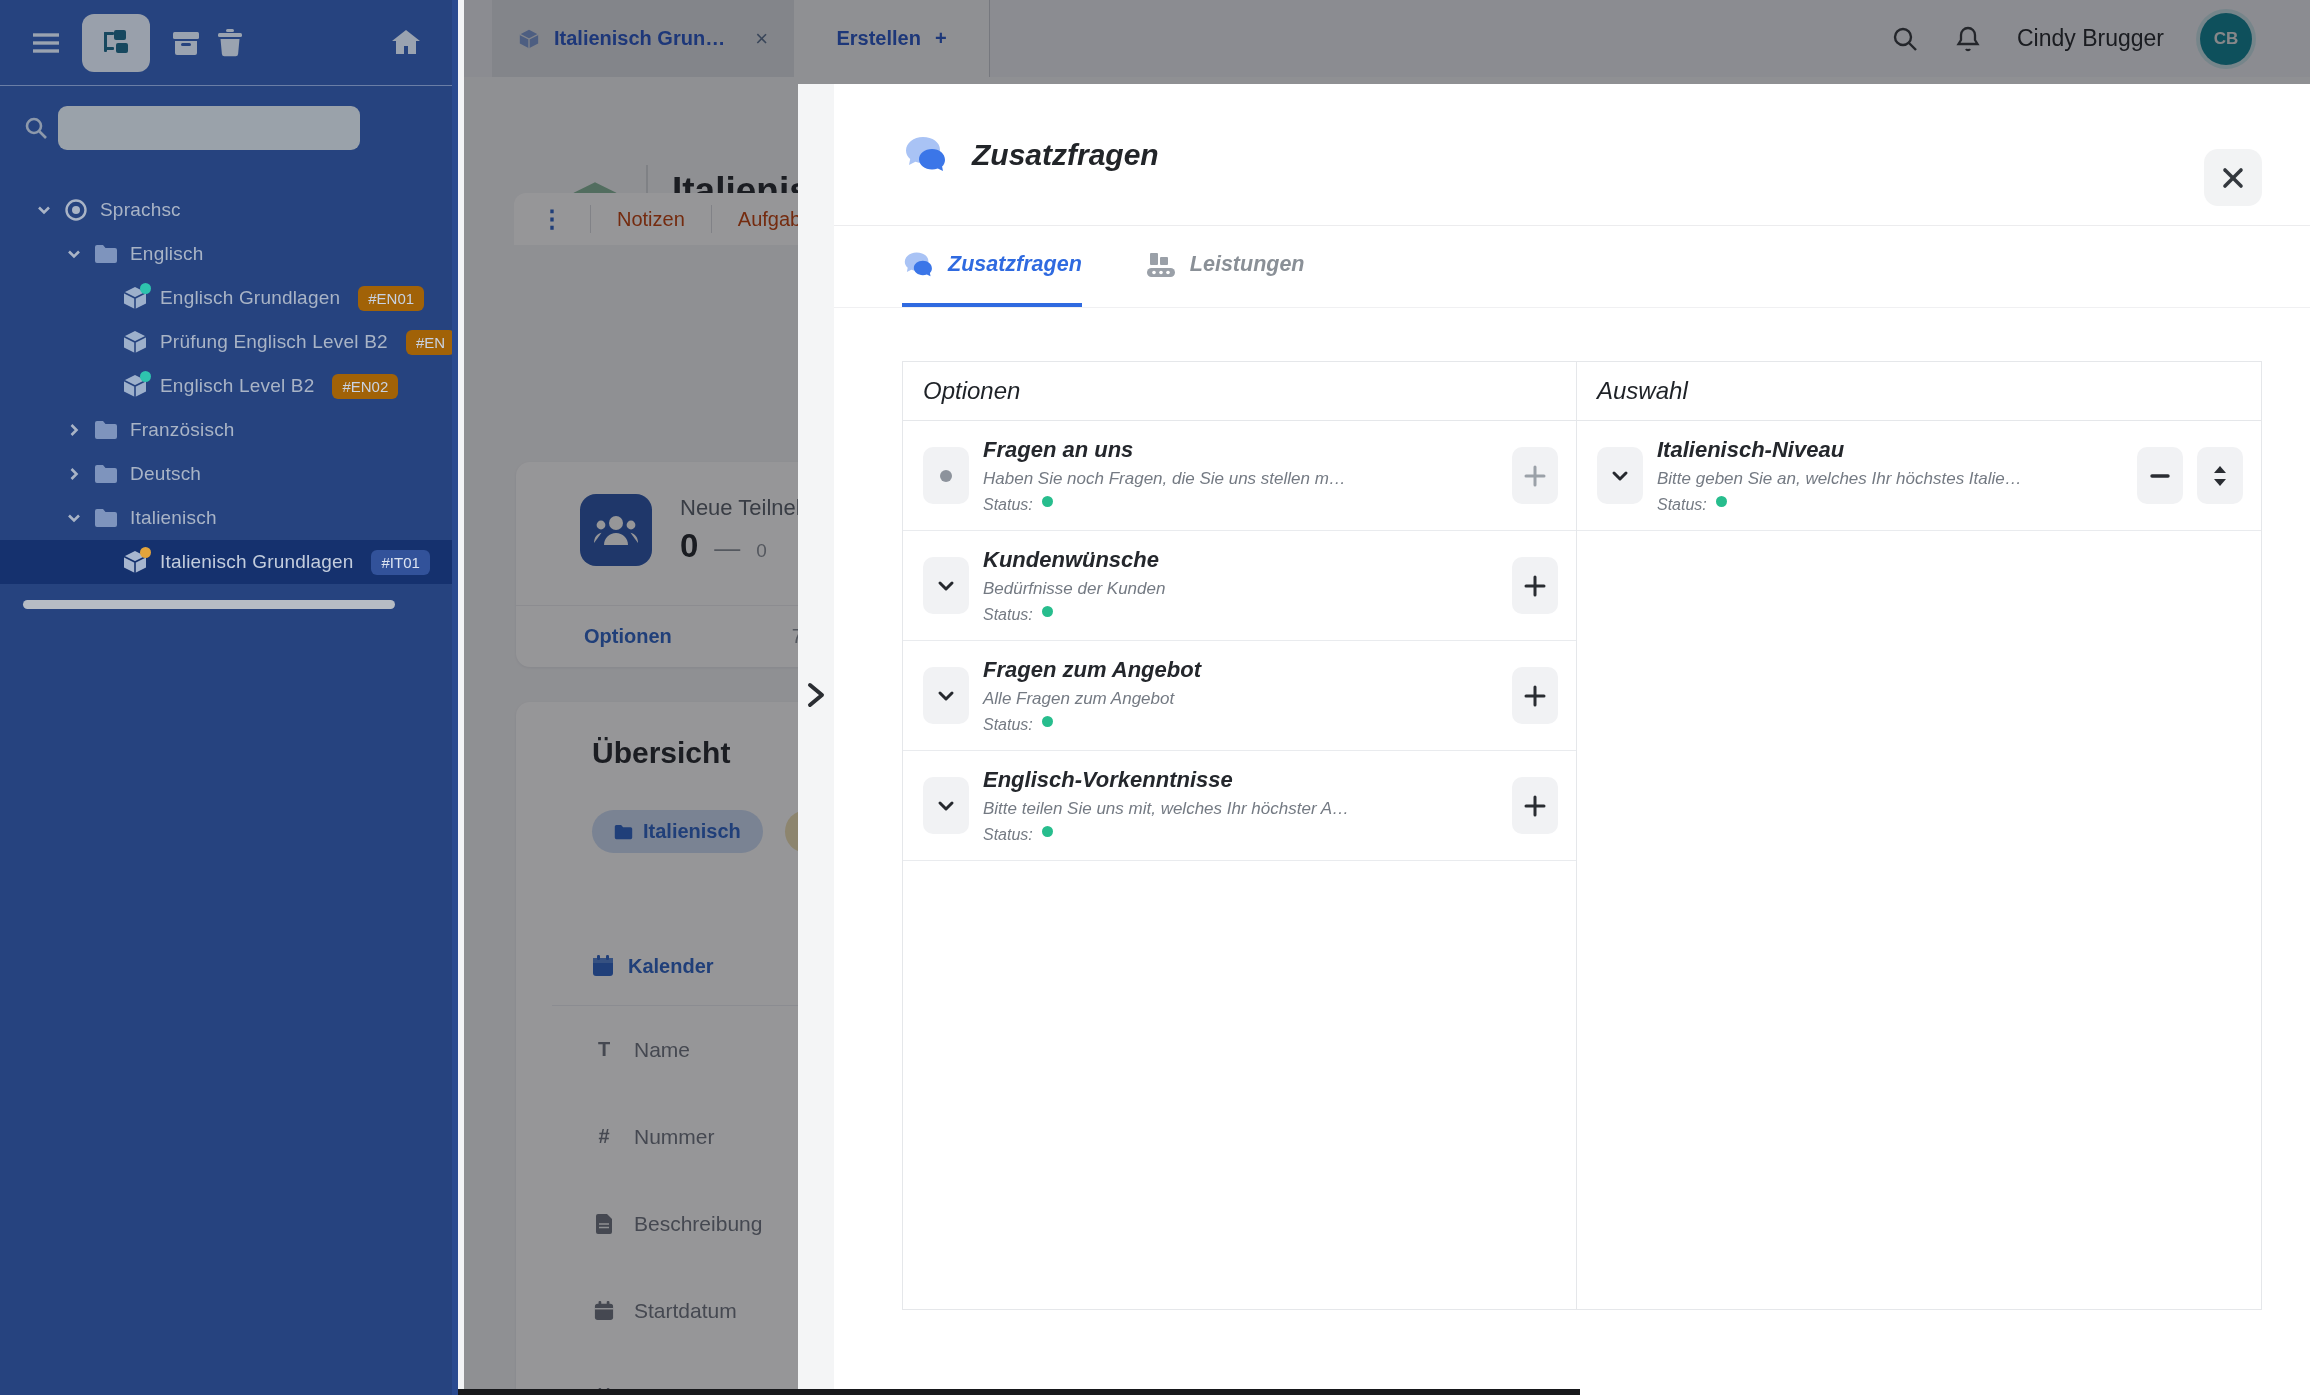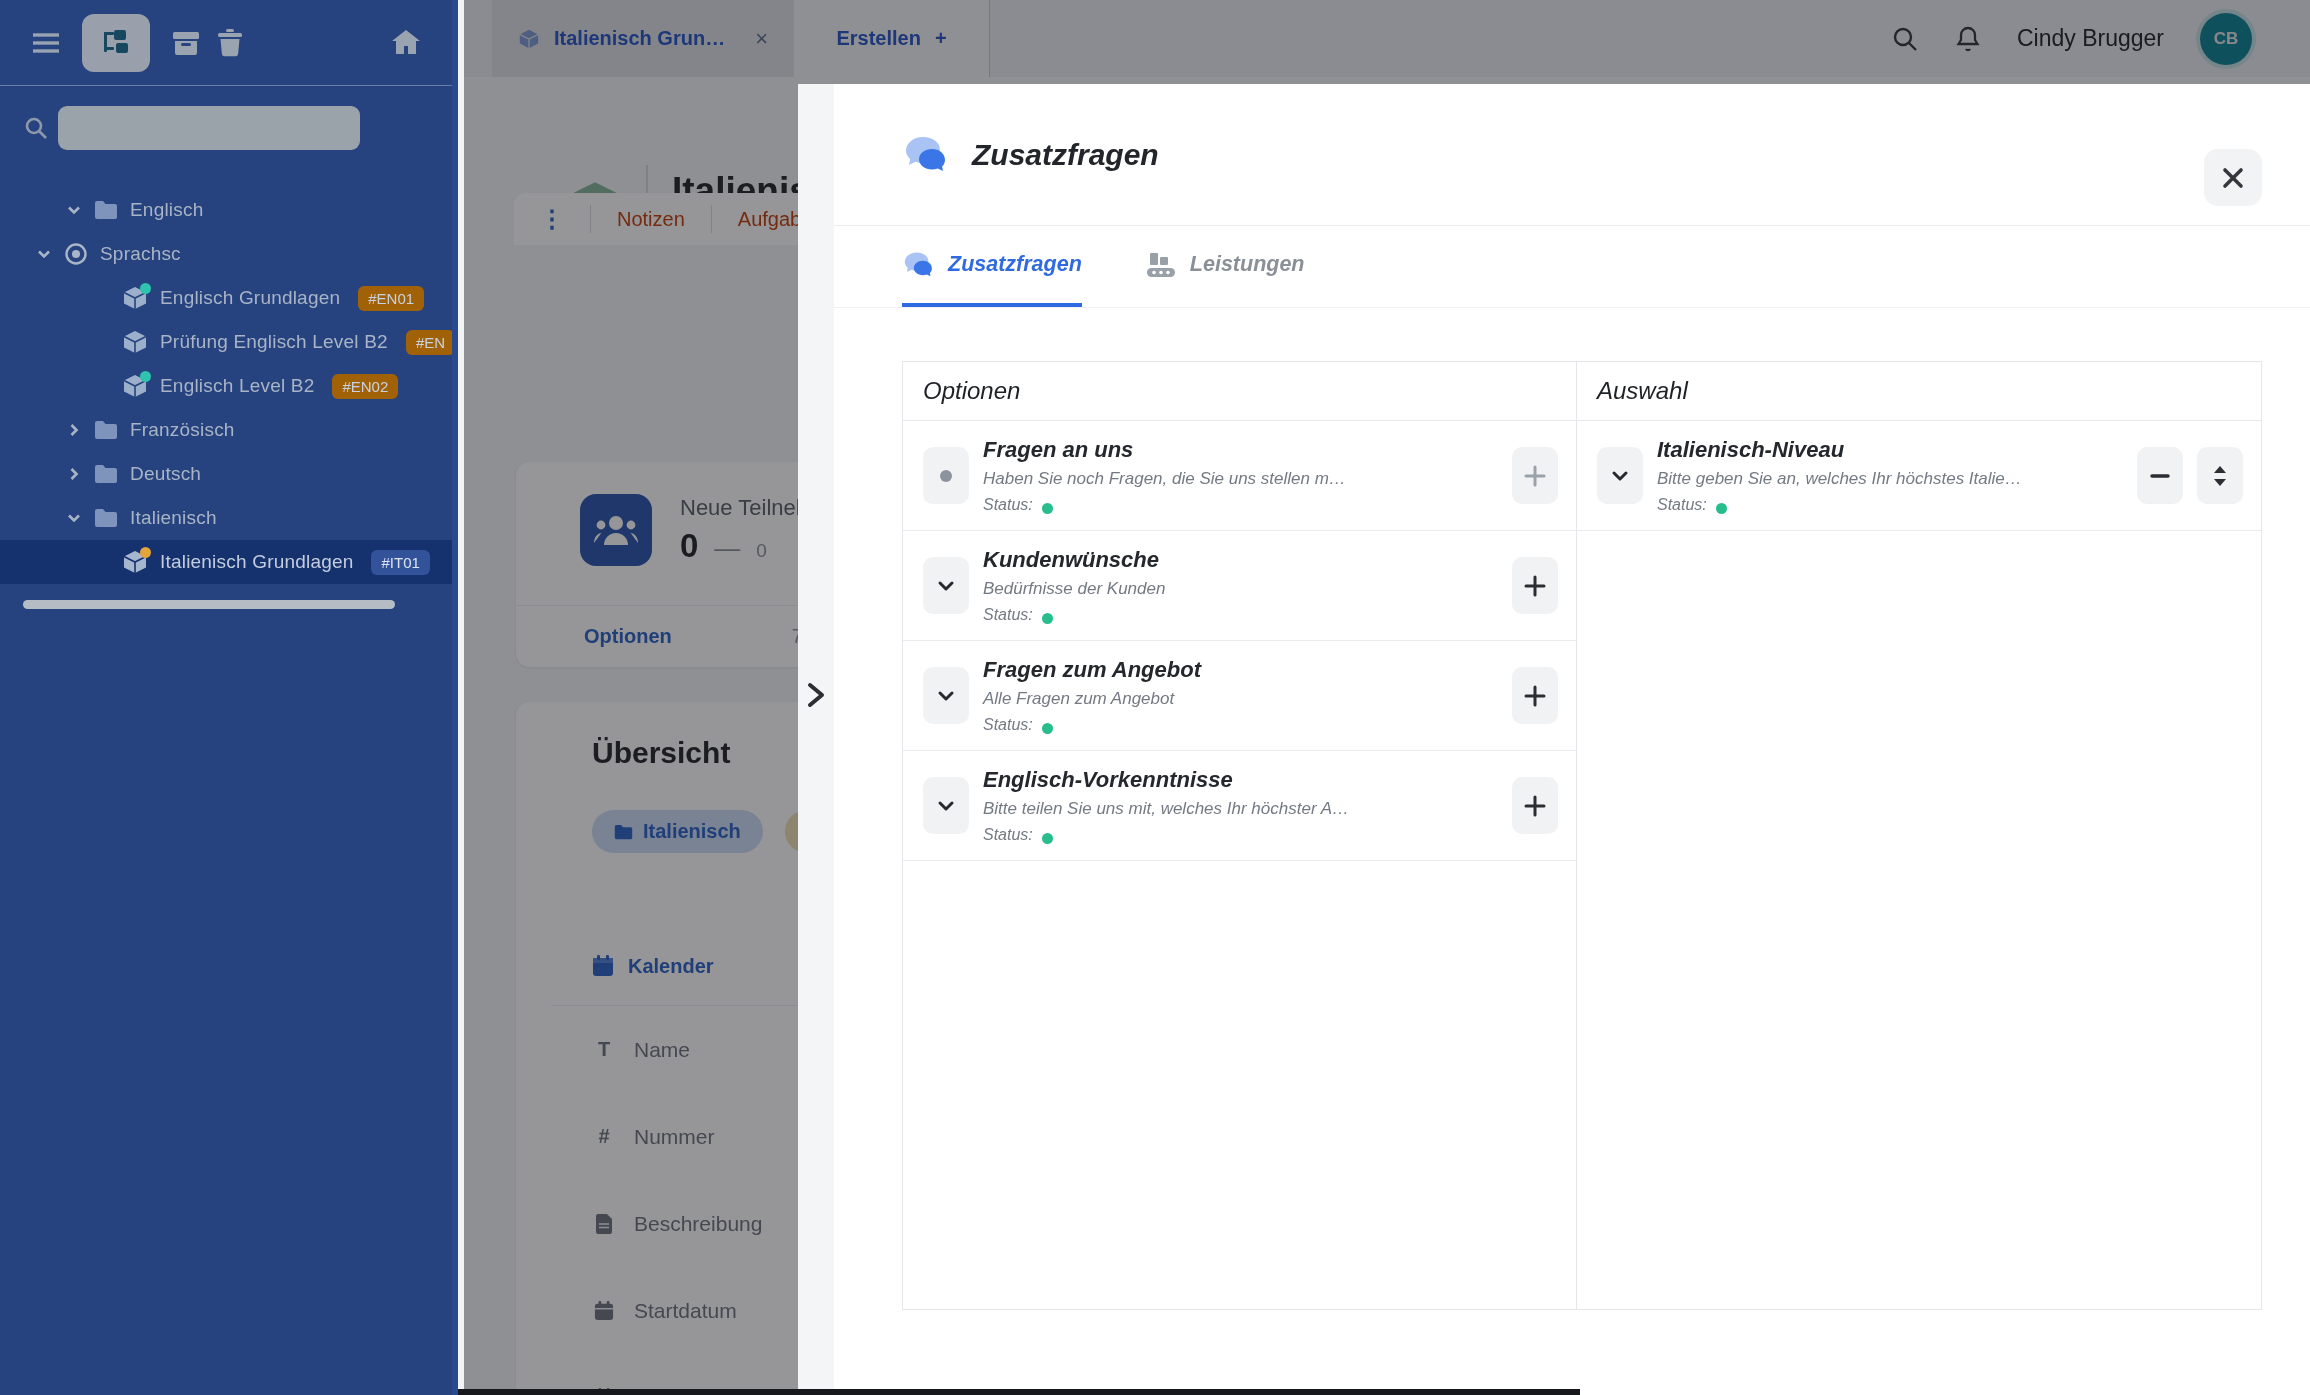--- a/index.html
+++ b/index.html
@@ -107,21 +107,21 @@
   .col-header { height:59px; flex:0 0 auto; display:flex; align-items:center; padding-left:20px;
     font-size:24px; color:#1e2227; border-bottom:1px solid #e5e7ea; }
   .opt-item { display:flex; align-items:center; gap:14px; padding:16px 18px 16px 20px;
     border-bottom:1px solid #e9ebee; }
   .sq-btn { width:46px; height:57px; border-radius:10px; background:#f1f2f4; flex:0 0 auto;
     display:flex; align-items:center; justify-content:center; cursor:pointer; }
   .sq-btn .dot { width:12px; height:12px; border-radius:50%; background:#8d939c; }
   .opt-text { flex:1; min-width:0; }
   .opt-title { font-size:22px; font-weight:bold; color:#24272c; }
   .opt-desc { font-size:17px; color:#747a83; margin-top:6px; }
-  .opt-status { display:flex; align-items:flex-end; gap:9px; margin-top:7px; font-size:16px; color:#747a83; }
+  .opt-status { display:flex; align-items:flex-start; gap:9px; margin-top:7px; font-size:16px; color:#747a83; }
   .status-dot { width:11px; height:11px; border-radius:50%; background:#27bd8d; }
   .actions { display:flex; gap:14px; }
 
   .bottom-strip { position:absolute; left:458px; bottom:0; width:1122px; height:6px; background:#17181b; z-index:40; }
 </style>
 </head>
 <body>
 
 <div class="sidebar">
   <div class="side-toolbar">
@@ -184,46 +184,46 @@
     <span>
       <svg width="24" height="24" viewBox="0 0 24 24" fill="none" stroke="#8d99ab" stroke-width="2.6">
           <circle cx="10" cy="10" r="7"></circle>
           <line x1="15.5" y1="15.5" x2="22" y2="22"></line>
         </svg>
     </span>
     <input value="" style="">
   </div>
 
   <div class="tree">
-    <div class="tree-row ind2">
-      <span>
-          <svg width="16" height="16" viewBox="0 0 16 16" fill="none" stroke="#a9b4c6" stroke-width="2.6">
-            <polyline points="3,5.5 8,10.5 13,5.5"></polyline>
-          </svg>
-        </span>
-      <span>
-          <svg width="24" height="20" viewBox="0 0 24 20">
-            <path d="M1 3a2 2 0 0 1 2-2h6l2.5 3H21a2 2 0 0 1 2 2v11a2 2 0 0 1-2 2H3a2 2 0 0 1-2-2z" fill="#7e94bd"></path>
-          </svg>
-        </span>
-      <span class="lbl">Englisch</span>
-    </div>
     <div class="tree-row ind1">
       <span>
           <svg width="16" height="16" viewBox="0 0 16 16" fill="none" stroke="#a9b4c6" stroke-width="2.6">
             <polyline points="3,5.5 8,10.5 13,5.5"></polyline>
           </svg>
         </span>
       <span>
           <svg width="24" height="24" viewBox="0 0 24 24">
             <circle cx="12" cy="12" r="9.5" fill="none" stroke="#a9b4c6" stroke-width="2.4"></circle>
             <circle cx="12" cy="12" r="4" fill="#a9b4c6"></circle>
           </svg>
         </span>
       <span class="lbl">Sprachsc</span>
+    </div>
+    <div class="tree-row ind2">
+      <span>
+          <svg width="16" height="16" viewBox="0 0 16 16" fill="none" stroke="#a9b4c6" stroke-width="2.6">
+            <polyline points="3,5.5 8,10.5 13,5.5"></polyline>
+          </svg>
+        </span>
+      <span>
+          <svg width="24" height="20" viewBox="0 0 24 20">
+            <path d="M1 3a2 2 0 0 1 2-2h6l2.5 3H21a2 2 0 0 1 2 2v11a2 2 0 0 1-2 2H3a2 2 0 0 1-2-2z" fill="#7e94bd"></path>
+          </svg>
+        </span>
+      <span class="lbl">Englisch</span>
     </div>
     <div class="tree-row ind3">
       <span class="pkg-wrap">
         <svg width="26" height="24" viewBox="0 0 26 24">
             <path d="M13 1 2 6.5v11L13 23l11-5.5v-11z" fill="#9db0cb"></path>
             <path d="M2 6.5 13 12l11-5.5M13 12v11" stroke="#26437f" stroke-width="1.6" fill="none"></path>
           </svg>
         <span class="pkg-dot teal"></span>
       </span>
       <span class="lbl">Englisch Grundlagen</span>

